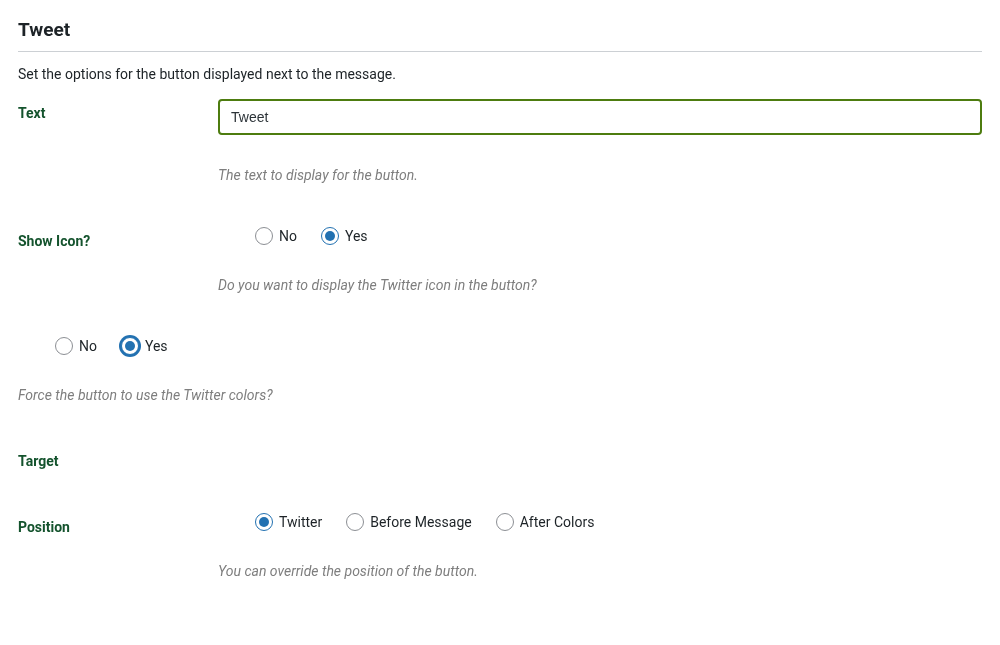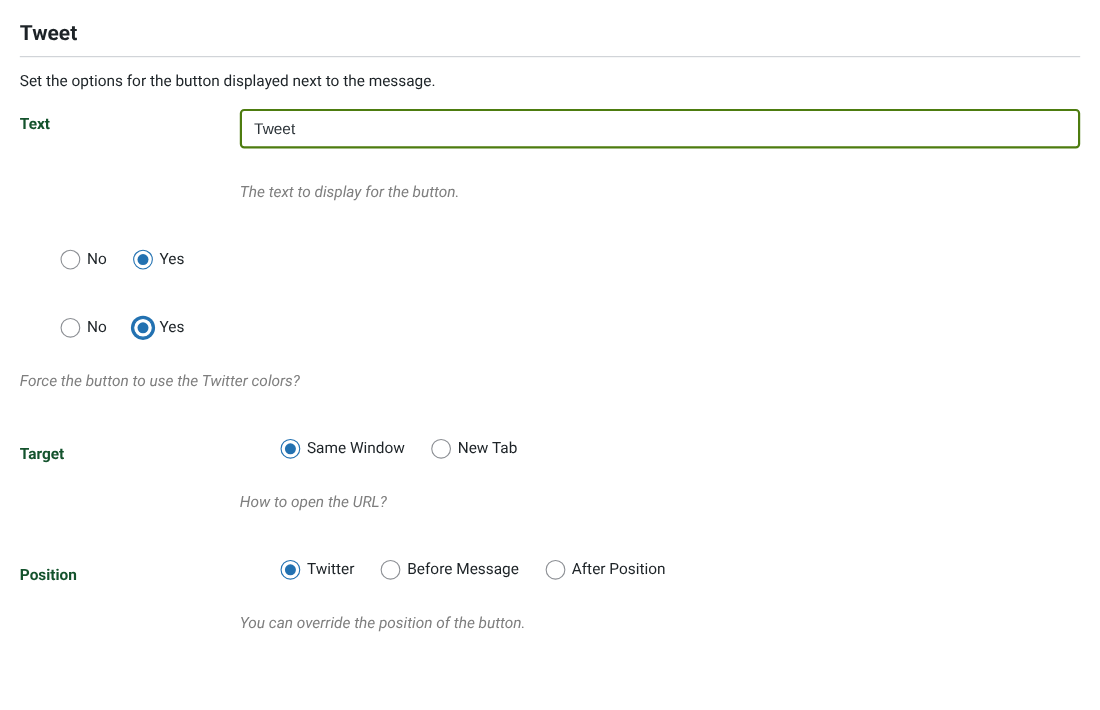--- a/index.html
+++ b/index.html
@@ -115,33 +115,35 @@
 
 <div class="field-row">
   <div class="field-label">Text</div>
   <div class="field-control">
     <input type="text" class="text-input" value="Tweet" style="">
     <p class="help-text">The text to display for the button.</p>
   </div>
 </div>
 
 <div class="field-row">
+  <div class="field-label">Show Icon?</div>
   <div class="field-control">
     <div class="radio-group">
       <label class="radio-option">
         <span class="radio-circle"></span>
         <span class="radio-label">No</span>
       </label>
       <label class="radio-option">
         <span class="radio-circle selected">
             <span class="dot"></span>
           </span>
         <span class="radio-label">Yes</span>
       </label>
     </div>
+    <p class="help-text">Do you want to display the Twitter icon in the button?</p>
   </div>
 </div>
 
 <div class="field-row">
   <div class="field-control">
     <div class="radio-group">
       <label class="radio-option">
         <span class="radio-circle"></span>
         <span class="radio-label">No</span>
       </label>
@@ -151,51 +153,36 @@
           </span>
         <span class="radio-label">Yes</span>
       </label>
     </div>
     <p class="help-text">Force the button to use the Twitter colors?</p>
   </div>
 </div>
 
 <div class="field-row">
   <div class="field-label">Target</div>
-  <div class="field-control">
-    <div class="radio-group">
-      <label class="radio-option">
-        <span class="radio-circle selected">
-            <span class="dot"></span>
-          </span>
-        <span class="radio-label">Same Window</span>
-      </label>
-      <label class="radio-option">
-        <span class="radio-circle"></span>
-        <span class="radio-label">New Tab</span>
-      </label>
-    </div>
-    <p class="help-text">How to open the URL?</p>
-  </div>
 </div>
 
 <div class="field-row">
   <div class="field-label">Position</div>
   <div class="field-control">
     <div class="radio-group">
       <label class="radio-option">
         <span class="radio-circle selected">
             <span class="dot"></span>
           </span>
         <span class="radio-label">Twitter</span>
       </label>
       <label class="radio-option">
         <span class="radio-circle"></span>
         <span class="radio-label">Before Message</span>
       </label>
       <label class="radio-option">
         <span class="radio-circle"></span>
-        <span class="radio-label">After Position</span>
+        <span class="radio-label">After Colors</span>
       </label>
     </div>
     <p class="help-text">You can override the position of the button.</p>
   </div>
 </div>
 
 </body></html>

